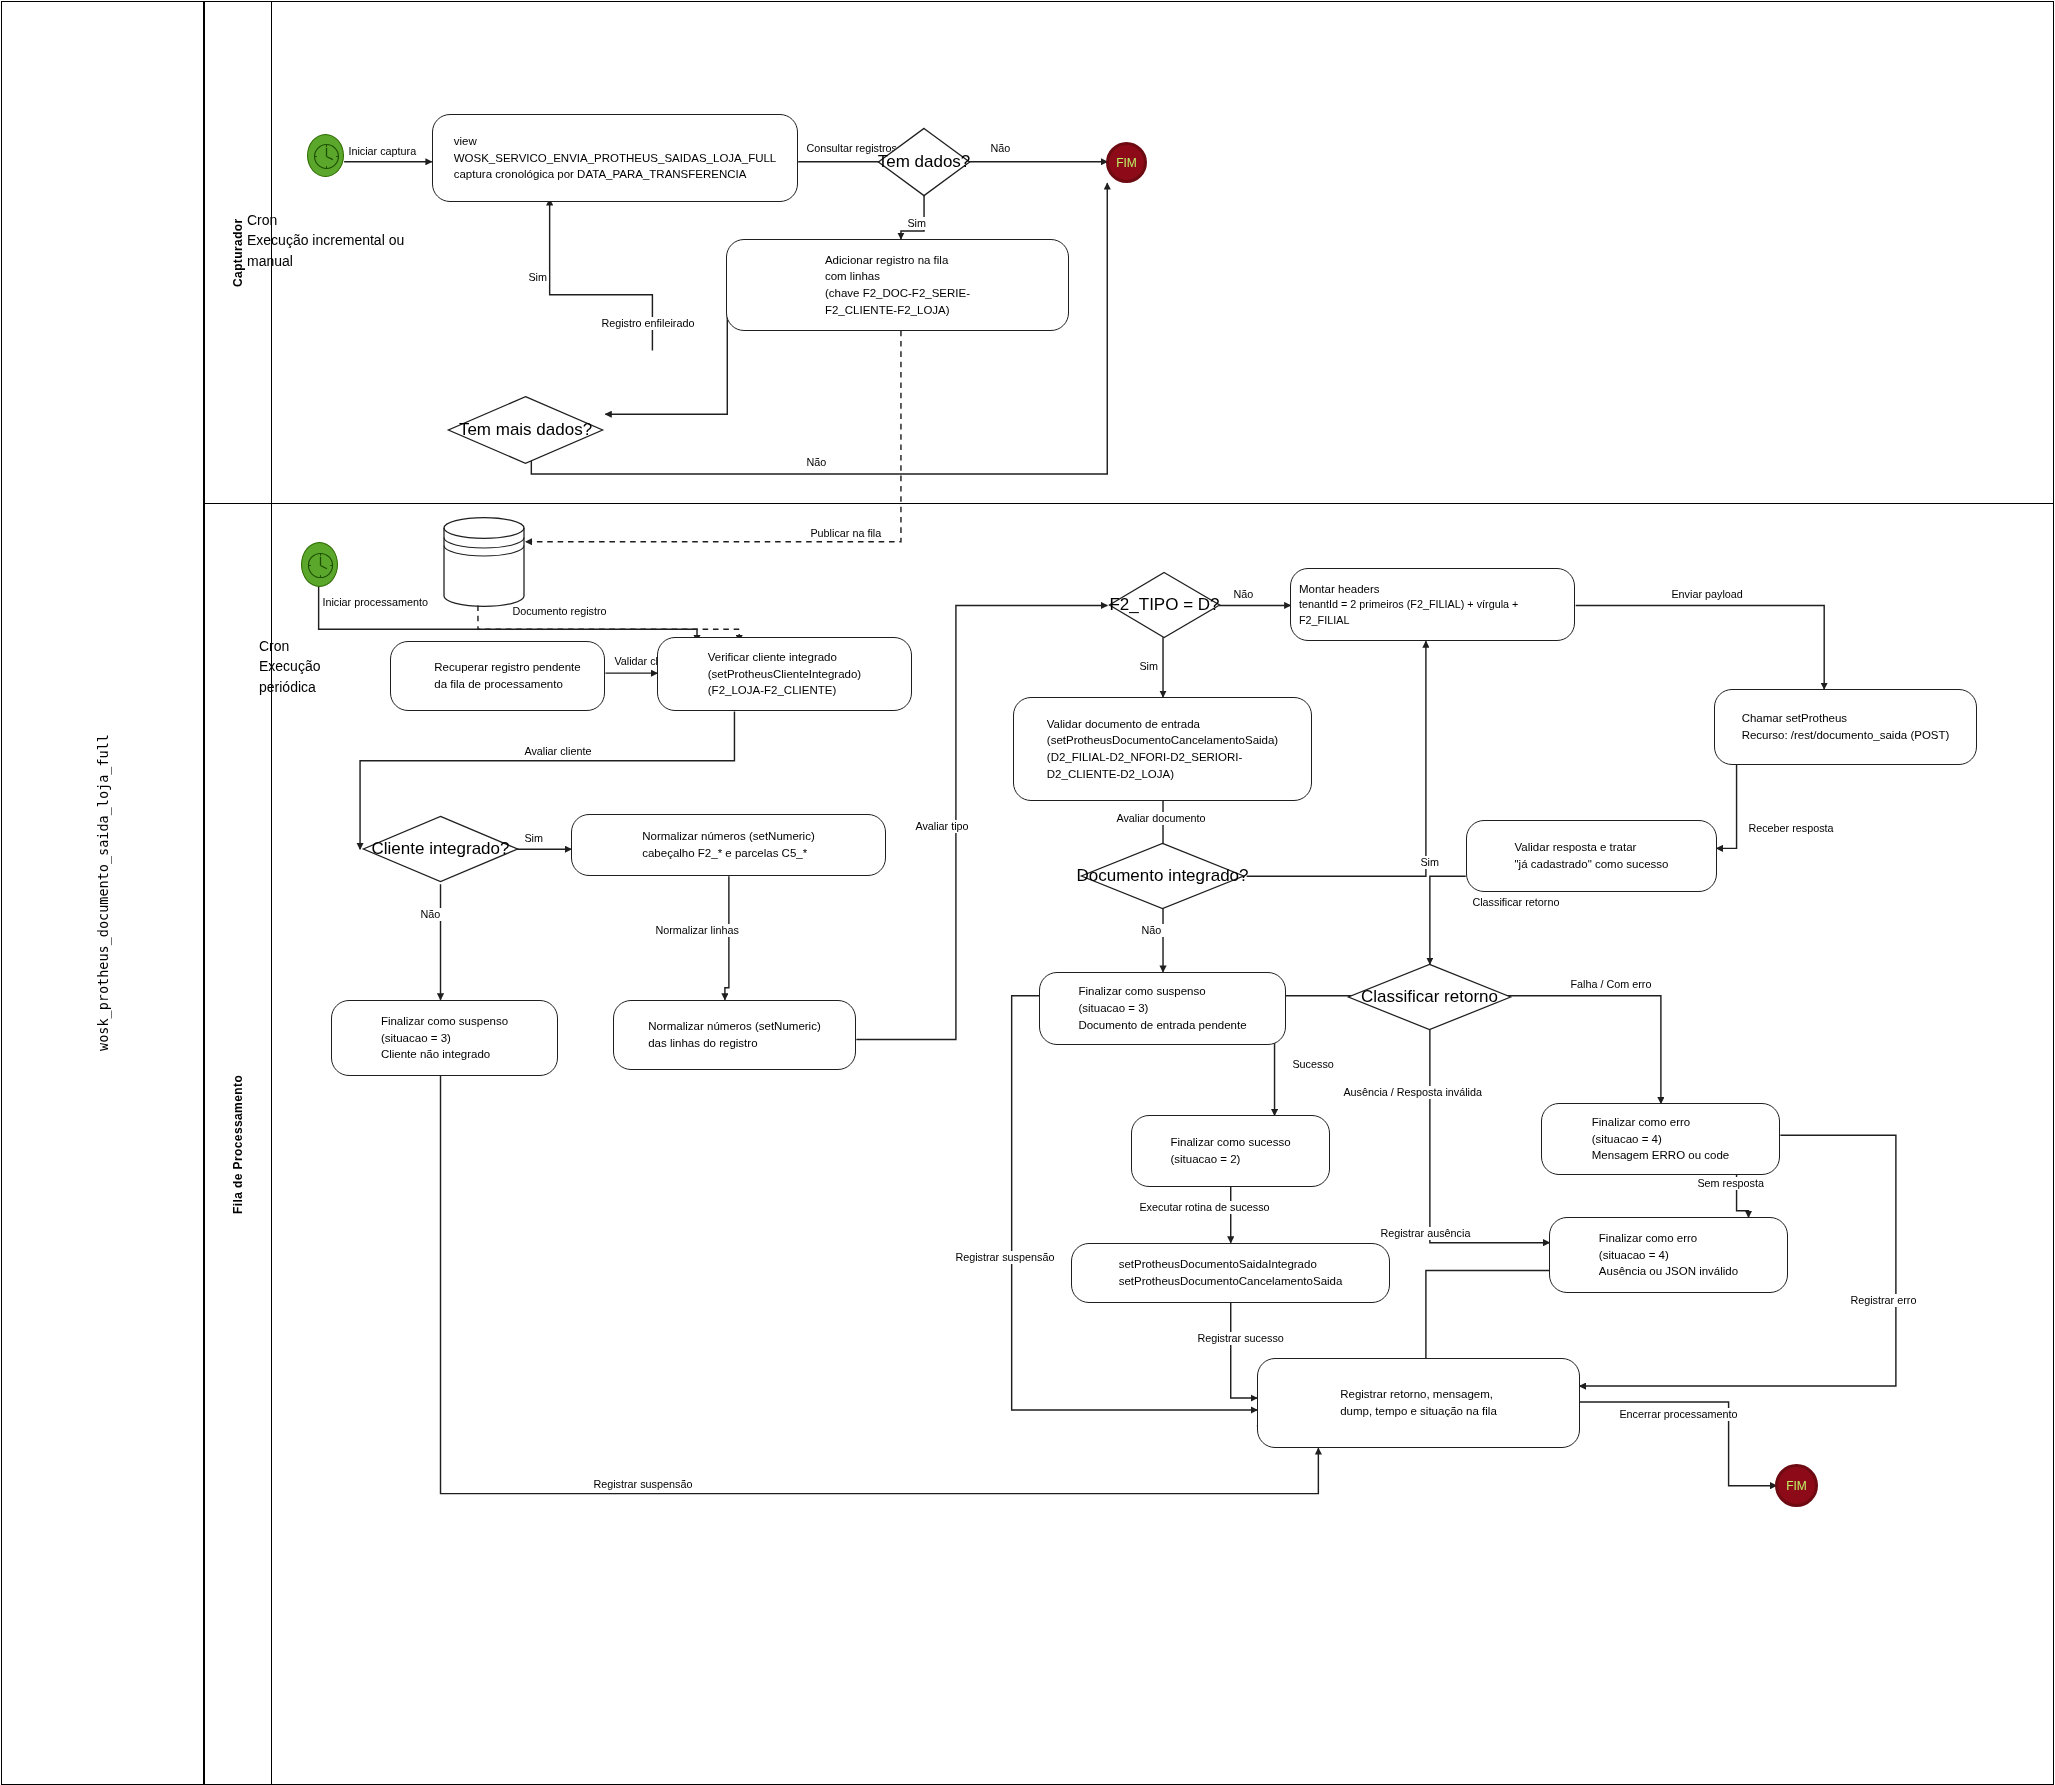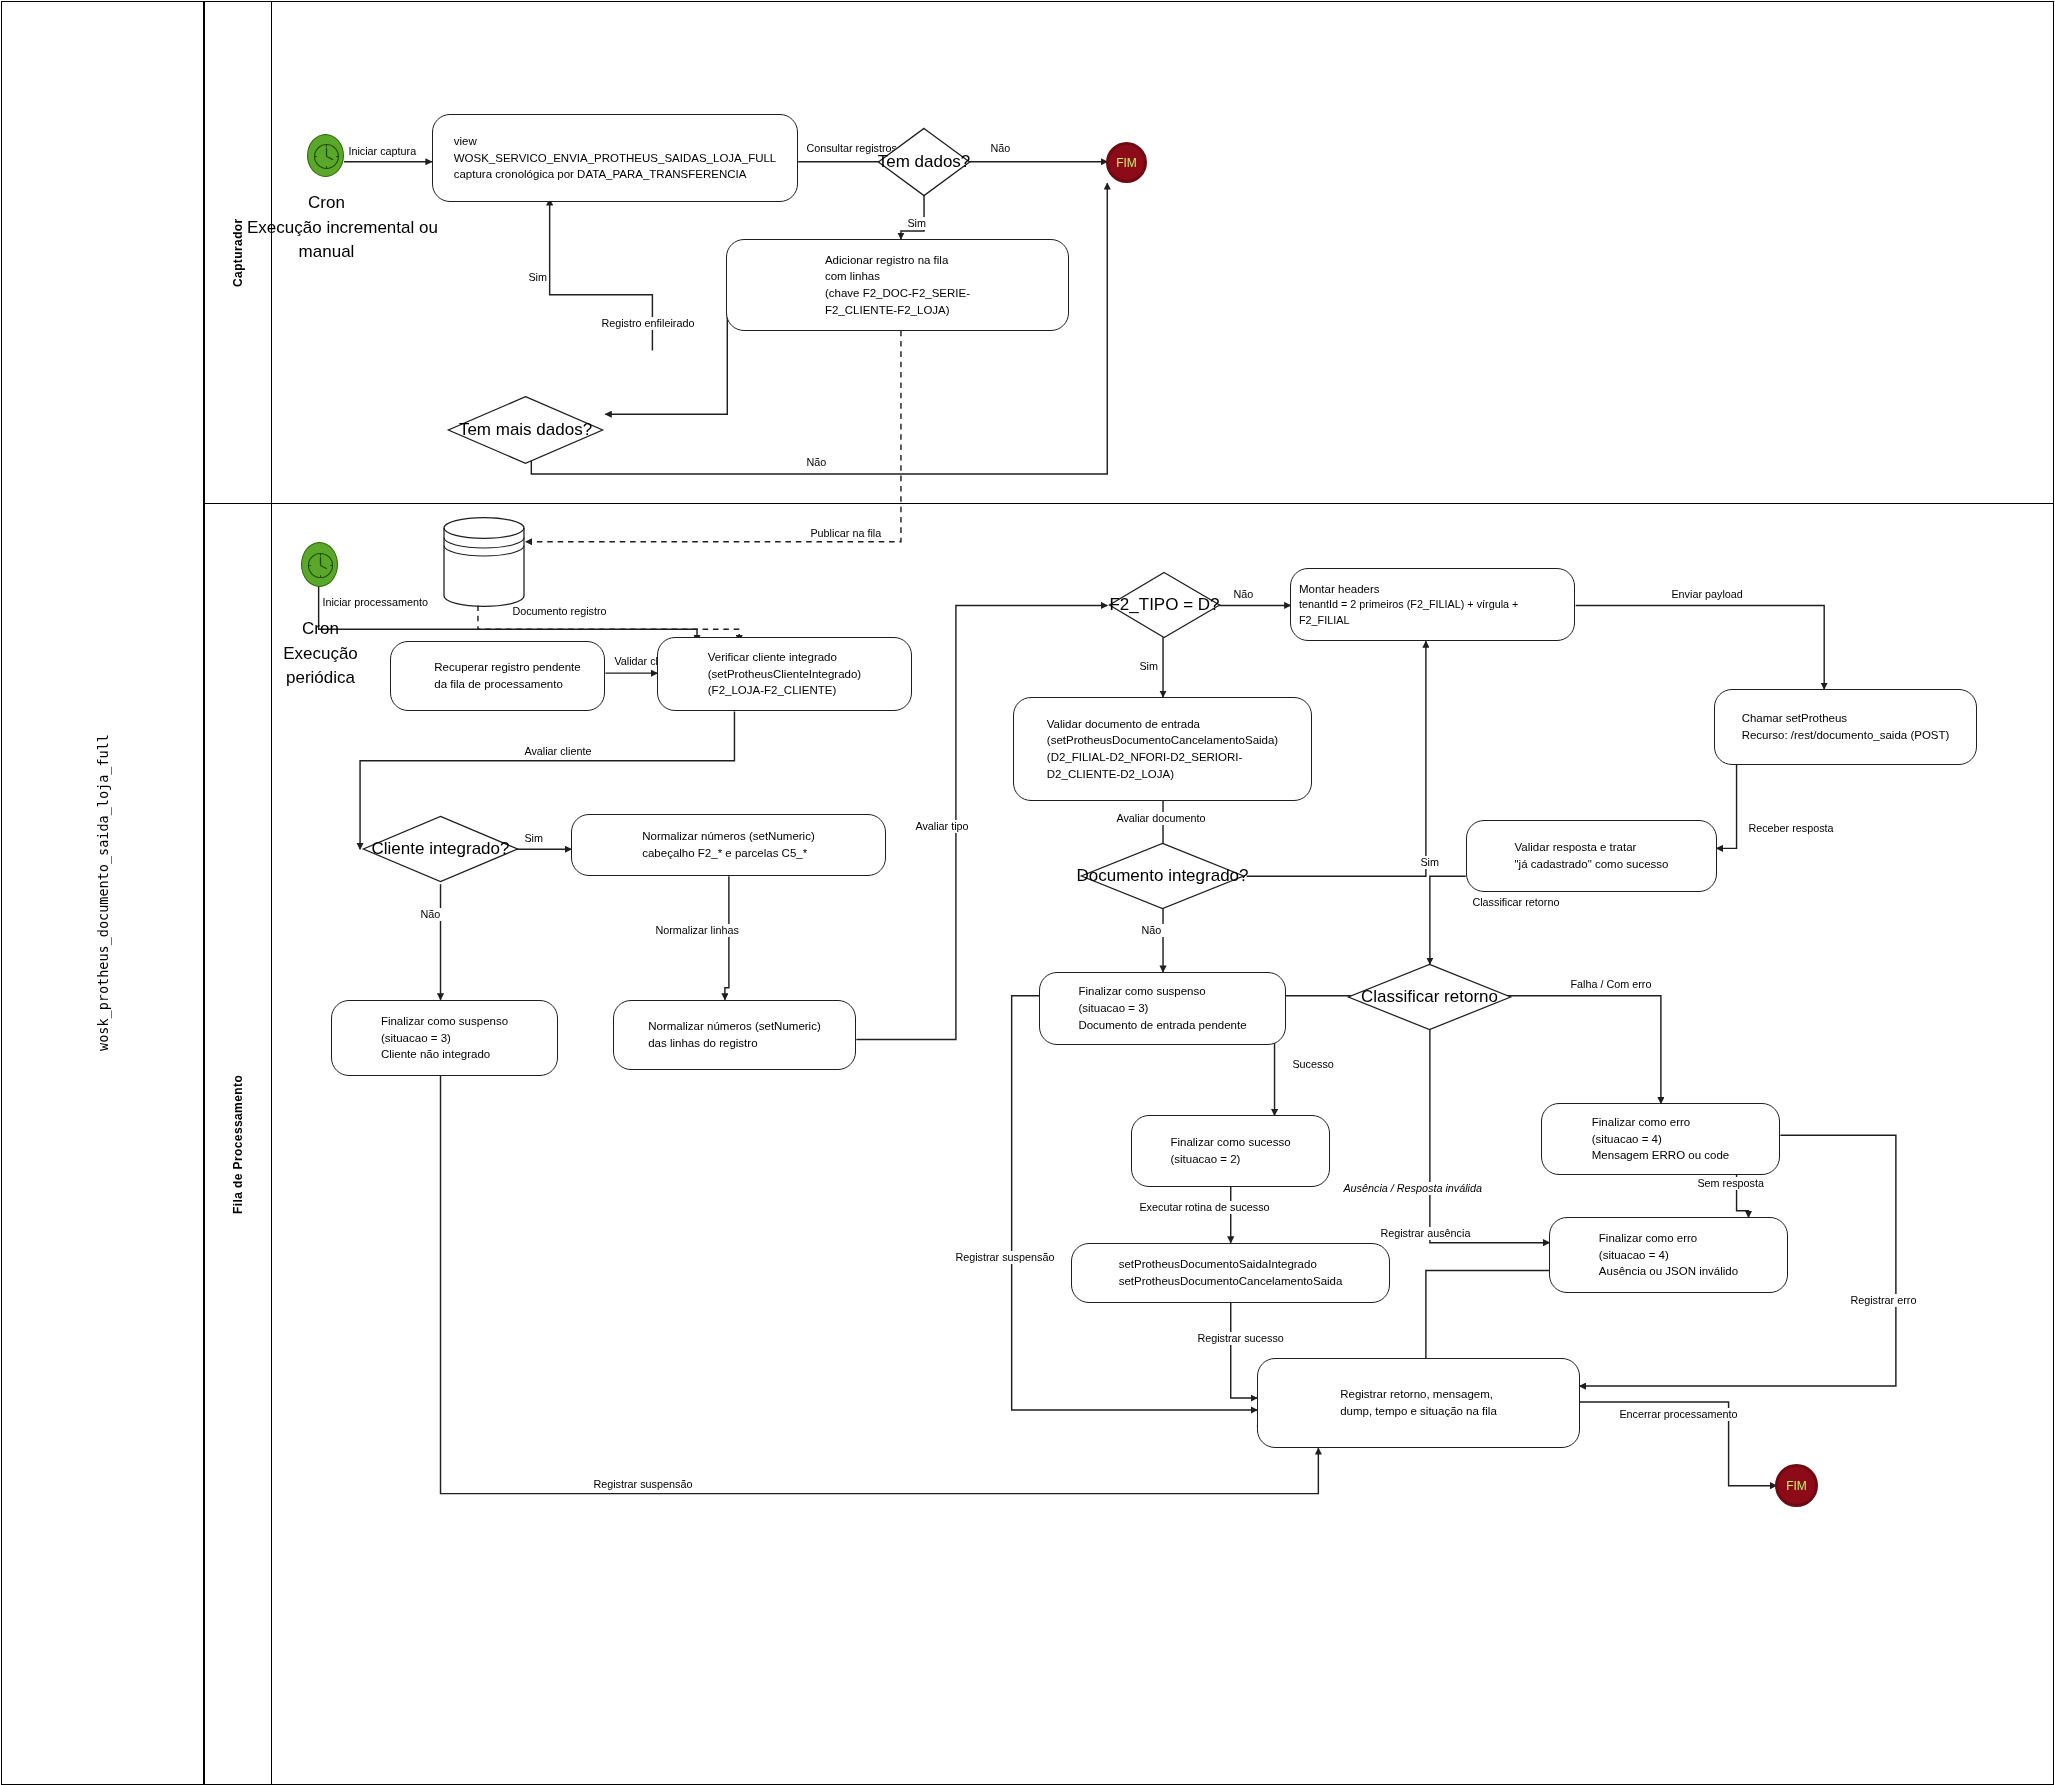--- a/index.html
+++ b/index.html
@@ -19,21 +19,21 @@
   .gw svg{position:absolute;left:0;top:0;overflow:visible;}
   .gw span{position:relative;font-size:17px;white-space:nowrap;z-index:2;background:transparent;}
   .start-ev{position:absolute;border-radius:50%;background:#5aa72b;border:1.6px solid #2d6b00;
        box-sizing:border-box;}
   .start-ev svg{position:absolute;left:0;top:0;}
   .end-ev{position:absolute;border-radius:50%;background:#8d0b18;border:3.2px solid #6d0a12;
        box-sizing:border-box;color:#bef264;display:flex;align-items:center;justify-content:center;
        font-size:12px;font-weight:normal;}
   .db{position:absolute;}
   .lbl{position:absolute;font-size:10.8px;white-space:nowrap;background:#fff;padding:0 2.4px;line-height:1.2;}
-  .note{position:absolute;font-size:17px;text-align:center;line-height:1.45;white-space:nowrap;}
+  .note{position:absolute;font-size:14px;text-align:left;line-height:1.45;white-space:nowrap;margin-top:19px;}
   svg.edges{position:absolute;left:0;top:0;width:2056px;height:1786px;pointer-events:none;}
   .e{fill:none;stroke:#1f1f1f;stroke-width:1.8px;}
   .ed{fill:none;stroke:#1f1f1f;stroke-width:1.8px;stroke-dasharray:7 6;}
 </style>
 </head>
 <body>
 
 <div id="canvas">
 
   <div class="frame" style="left:0.8px;top:0.8px;width:2053px;height:1784px;"></div>
@@ -318,21 +318,21 @@
   <div class="lbl" style="left:1470px;top:896px;">Classificar retorno</div>
 
   <div class="gw" style="left:1346px;top:962px;width:167px;height:70px;">
     <svg width="167" height="70" viewBox="0 0 210 88">
         <polygon points="105,3 207,44 105,85 3,44" fill="#fff" stroke="#1f1f1f" stroke-width="1.6"></polygon>
       </svg>
     <span>Classificar retorno</span>
   </div>
   <div class="lbl" style="left:1568px;top:978px;">Falha / Com erro</div>
   <div class="lbl" style="left:1290px;top:1058px;">Sucesso</div>
-  <div class="lbl" style="left:1341px;top:1182px;font-style:italic;">Ausência / Resposta inválida</div>
+  <div class="lbl" style="left:1341px;top:1086px;">Ausência / Resposta inválida</div>
 
   <div class="task" style="left:1541px;top:1103px;width:239px;height:72px;">
     <div>
       <div>Finalizar como erro</div>
       <div>(situacao = 4)</div>
       <div>Mensagem ERRO ou code</div>
     </div>
   </div>
   <div class="lbl" style="left:1695px;top:1177px;">Sem resposta</div>
   <div class="lbl" style="left:1848px;top:1294px;">Registrar erro</div>

